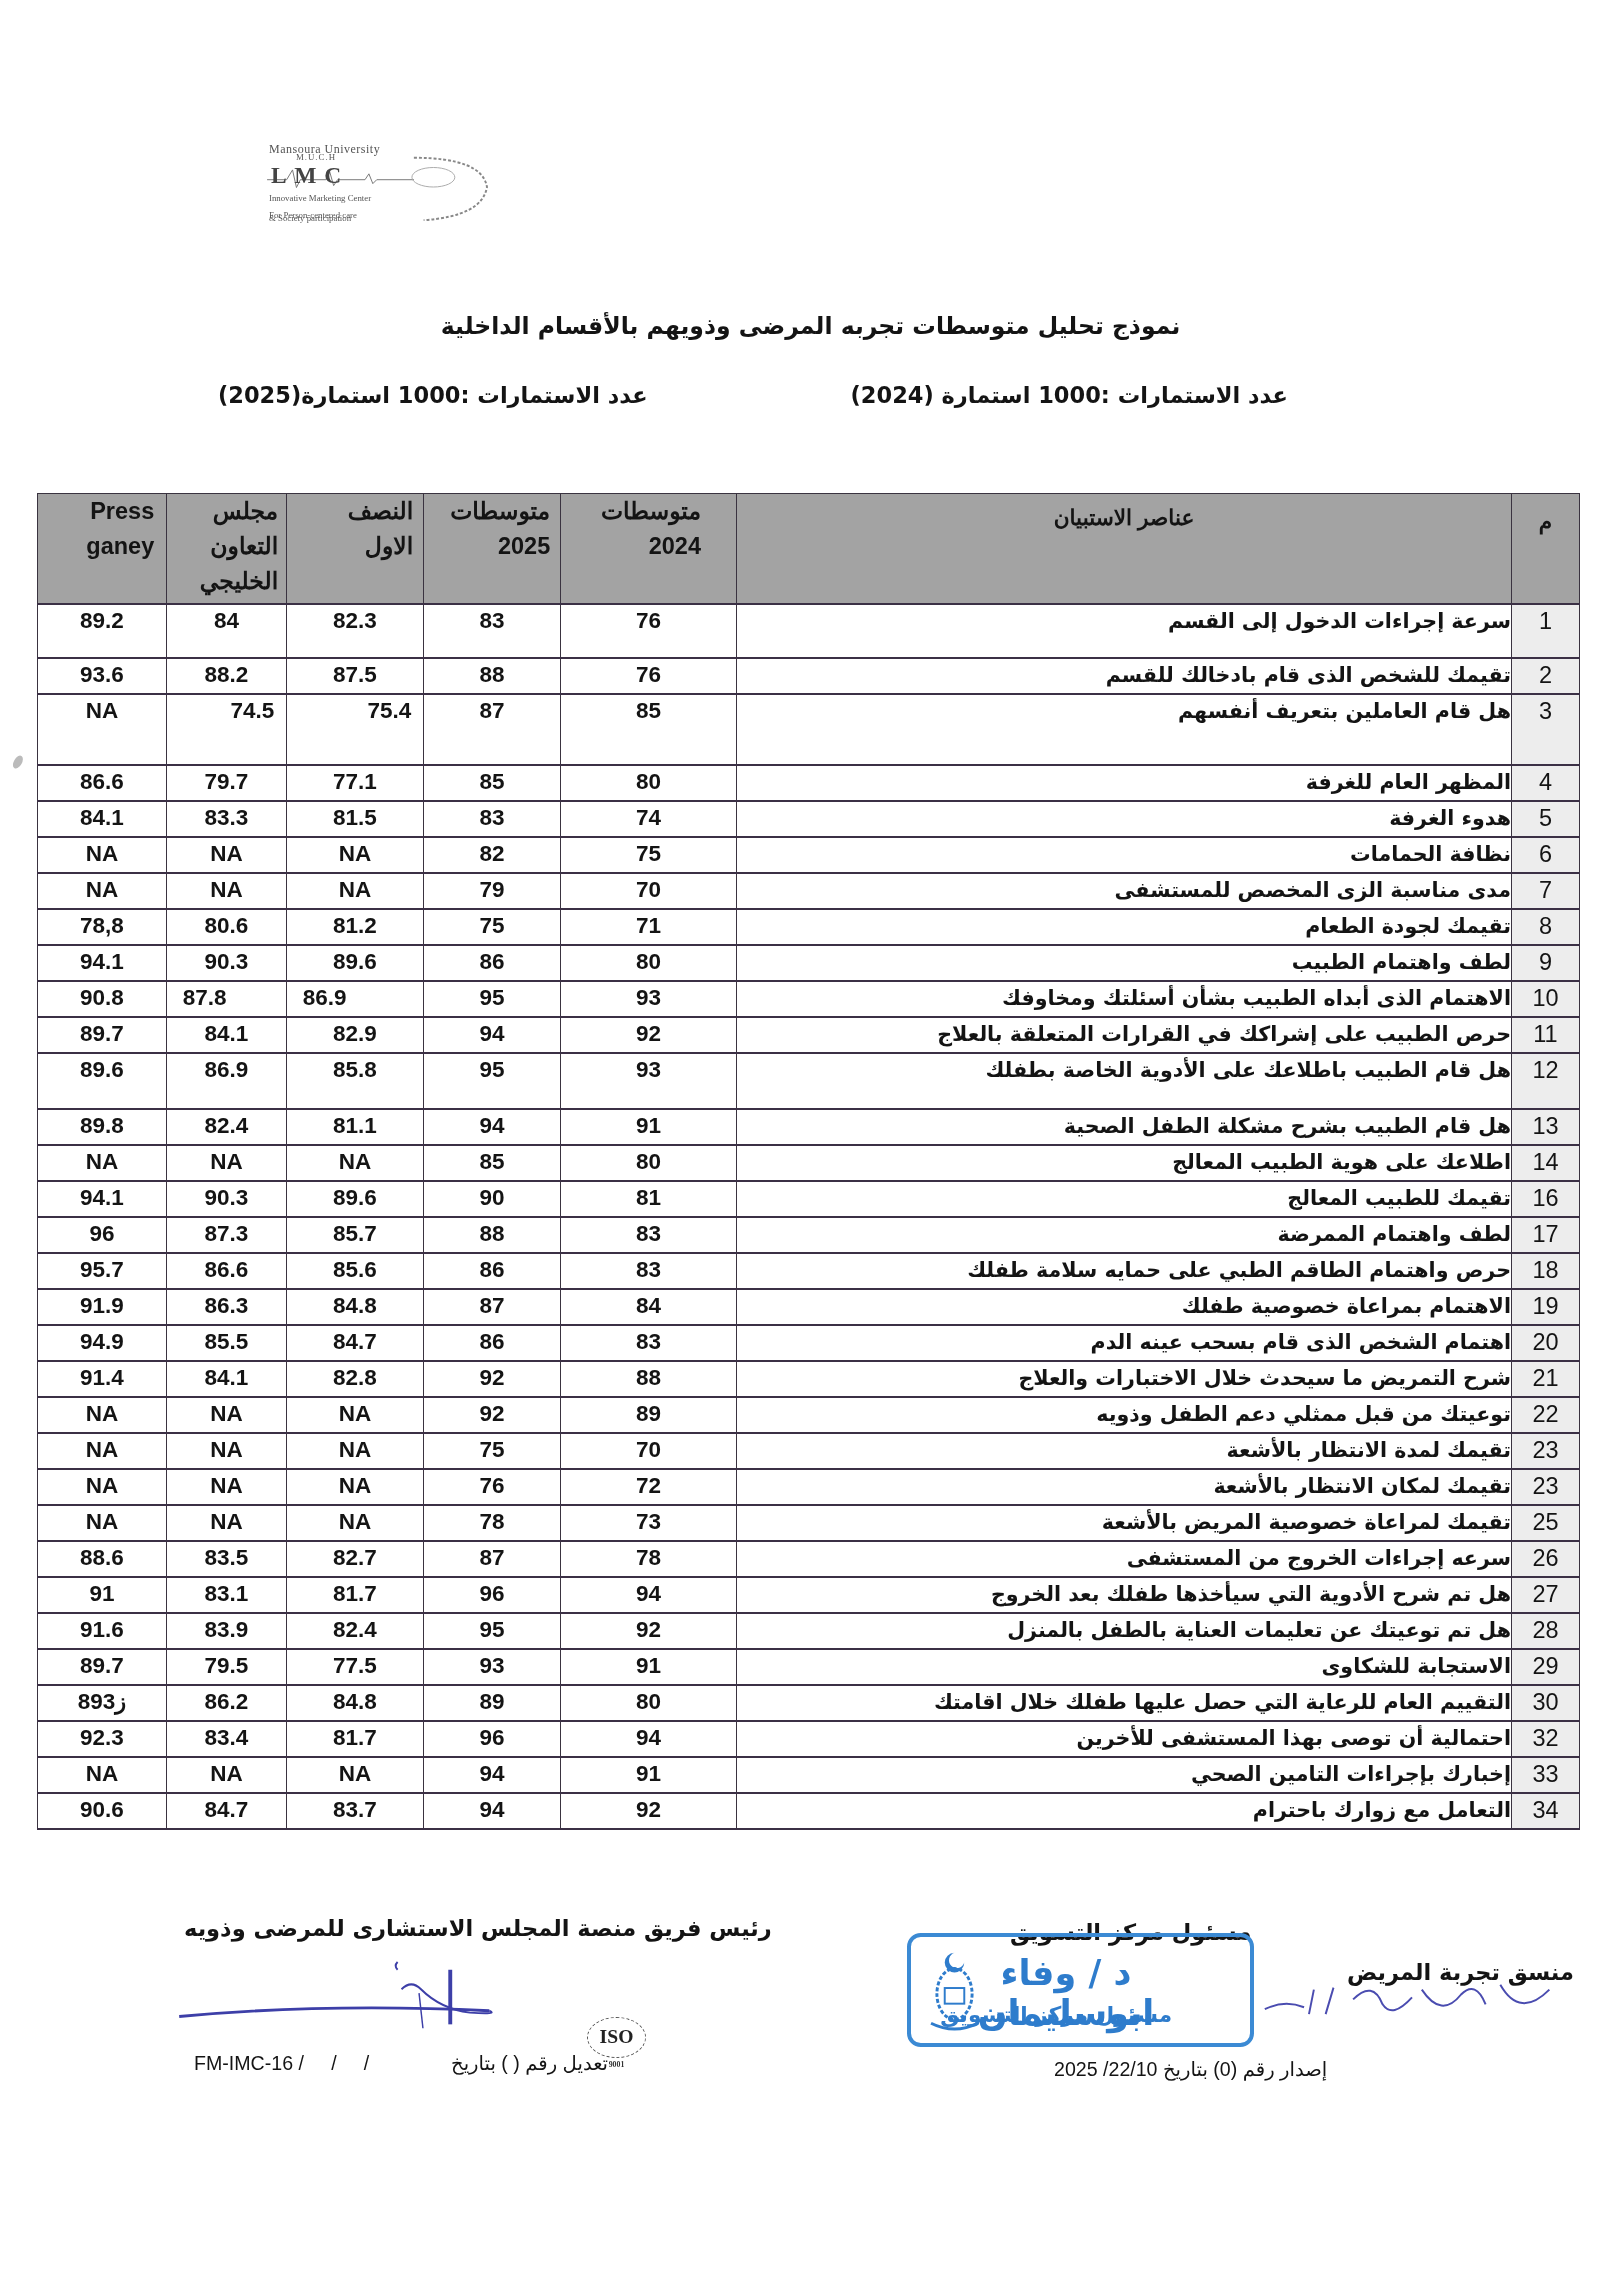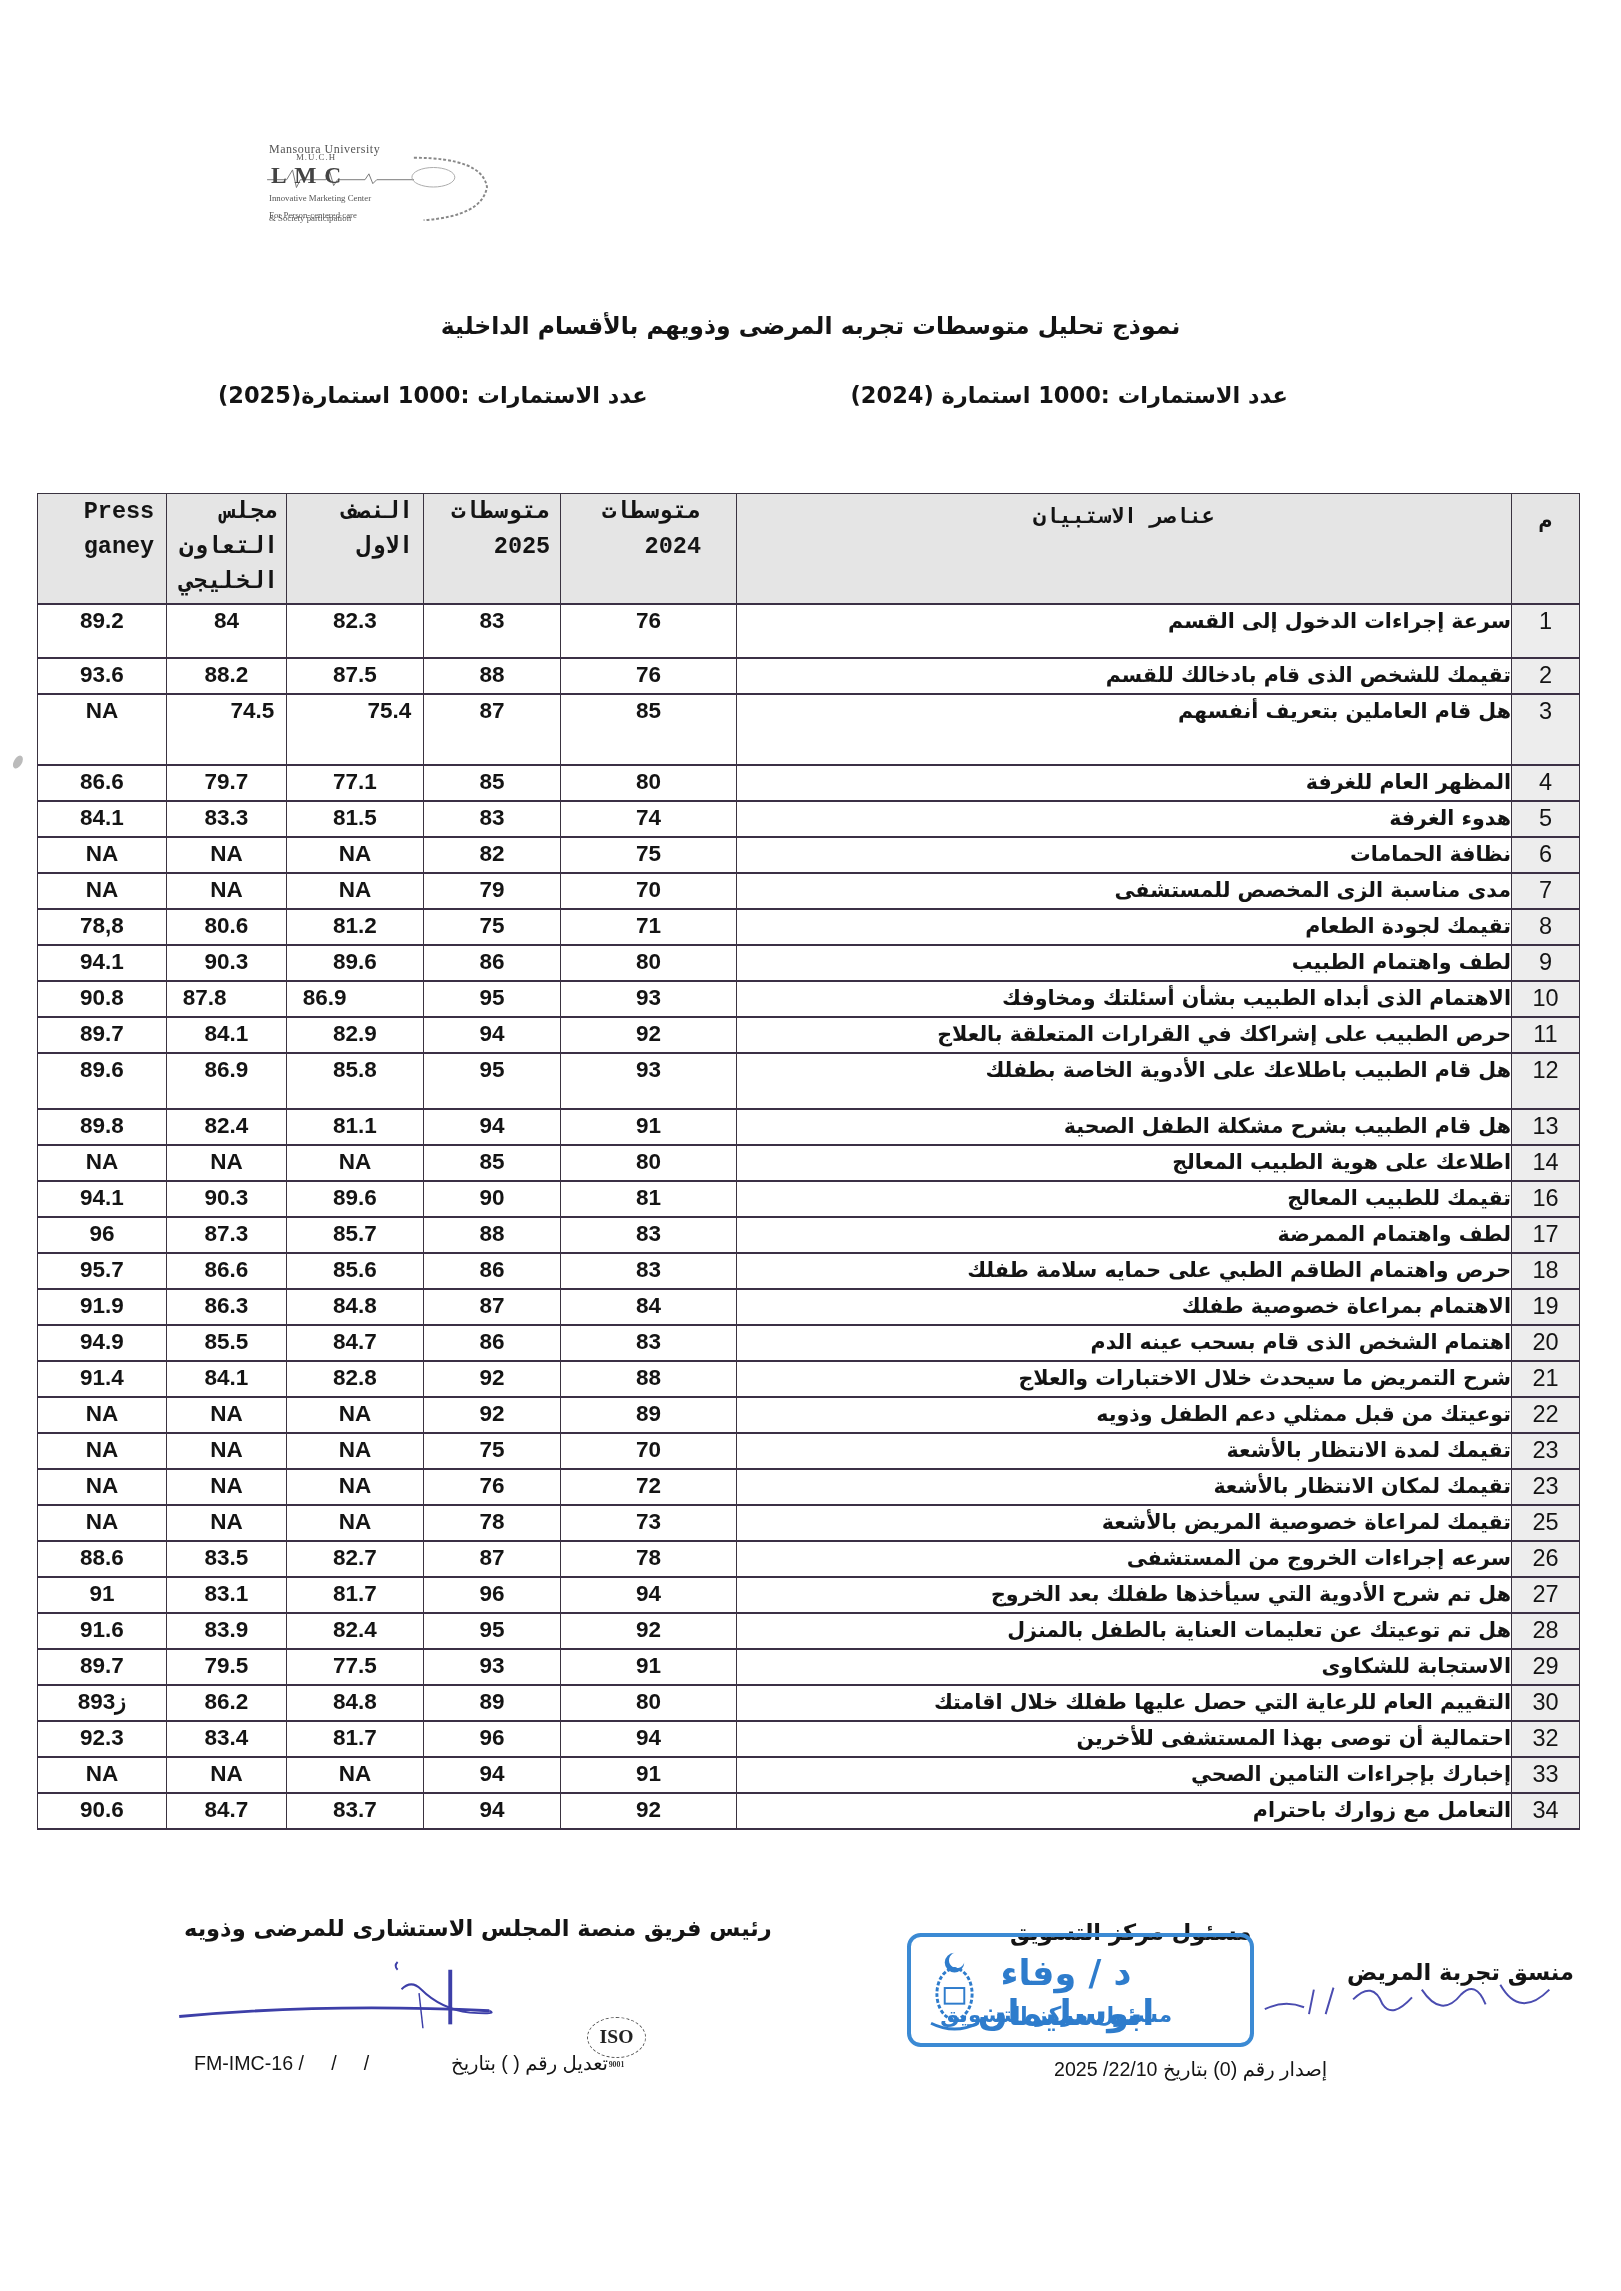--- a/index.html
+++ b/index.html
@@ -23,22 +23,22 @@
   .count-2025 { left: 218px; top: 382px; font-size: 22.5px; font-weight: bold; direction: rtl; }
 
   table.grid {
     position: absolute; left: 37px; top: 493px; width: 1543px;
     border-collapse: collapse; table-layout: fixed;
   }
   table.grid td, table.grid th {
     border: 1.5px solid #3a3340; padding: 0; vertical-align: top;
   }
   table.grid tr { border-bottom: 2px solid #3b3045; }
-  th.hdr { background: #e5e5e5; font-weight: bold; font-size: 23.5px; line-height: 35px; padding-top: 3.9px;
-           font-family: Liberation Mono, monospace; }
+  th.hdr { background: #a3a3a3; font-weight: bold; font-size: 23.5px; line-height: 35px; padding-top: 3.9px;
+           font-family: Liberation Sans, sans-serif; }
   th.hdr.ar { direction: rtl; }
   th.hdr.en { text-align: right; padding-right: 11.8px; }
   th.hdr.items { text-align: center; font-size: 21.6px; padding-top: 5.9px; }
   th.hdr.m { text-align: center; font-size: 21.6px; padding-top: 9.8px; }
   td.num { font-family: "Liberation Sans", sans-serif; font-size: 22.5px; font-weight: bold; text-align: center; padding-top: 2px; line-height: 31px; }
   td.num.off-l { text-align: left; padding-left: 15.7px; }
   td.num.off-r { text-align: right; padding-right: 11.8px; }
   td.item { direction: rtl; text-align: right; font-size: 20.6px; font-weight: bold; padding-right: 11.8px; padding-top: 2px; line-height: 33px; }
   td.idx { background: #ededed; text-align: center; font-family: "Liberation Sans", sans-serif; font-size: 23.5px; padding-top: 5.9px; line-height: 33px; }
 

